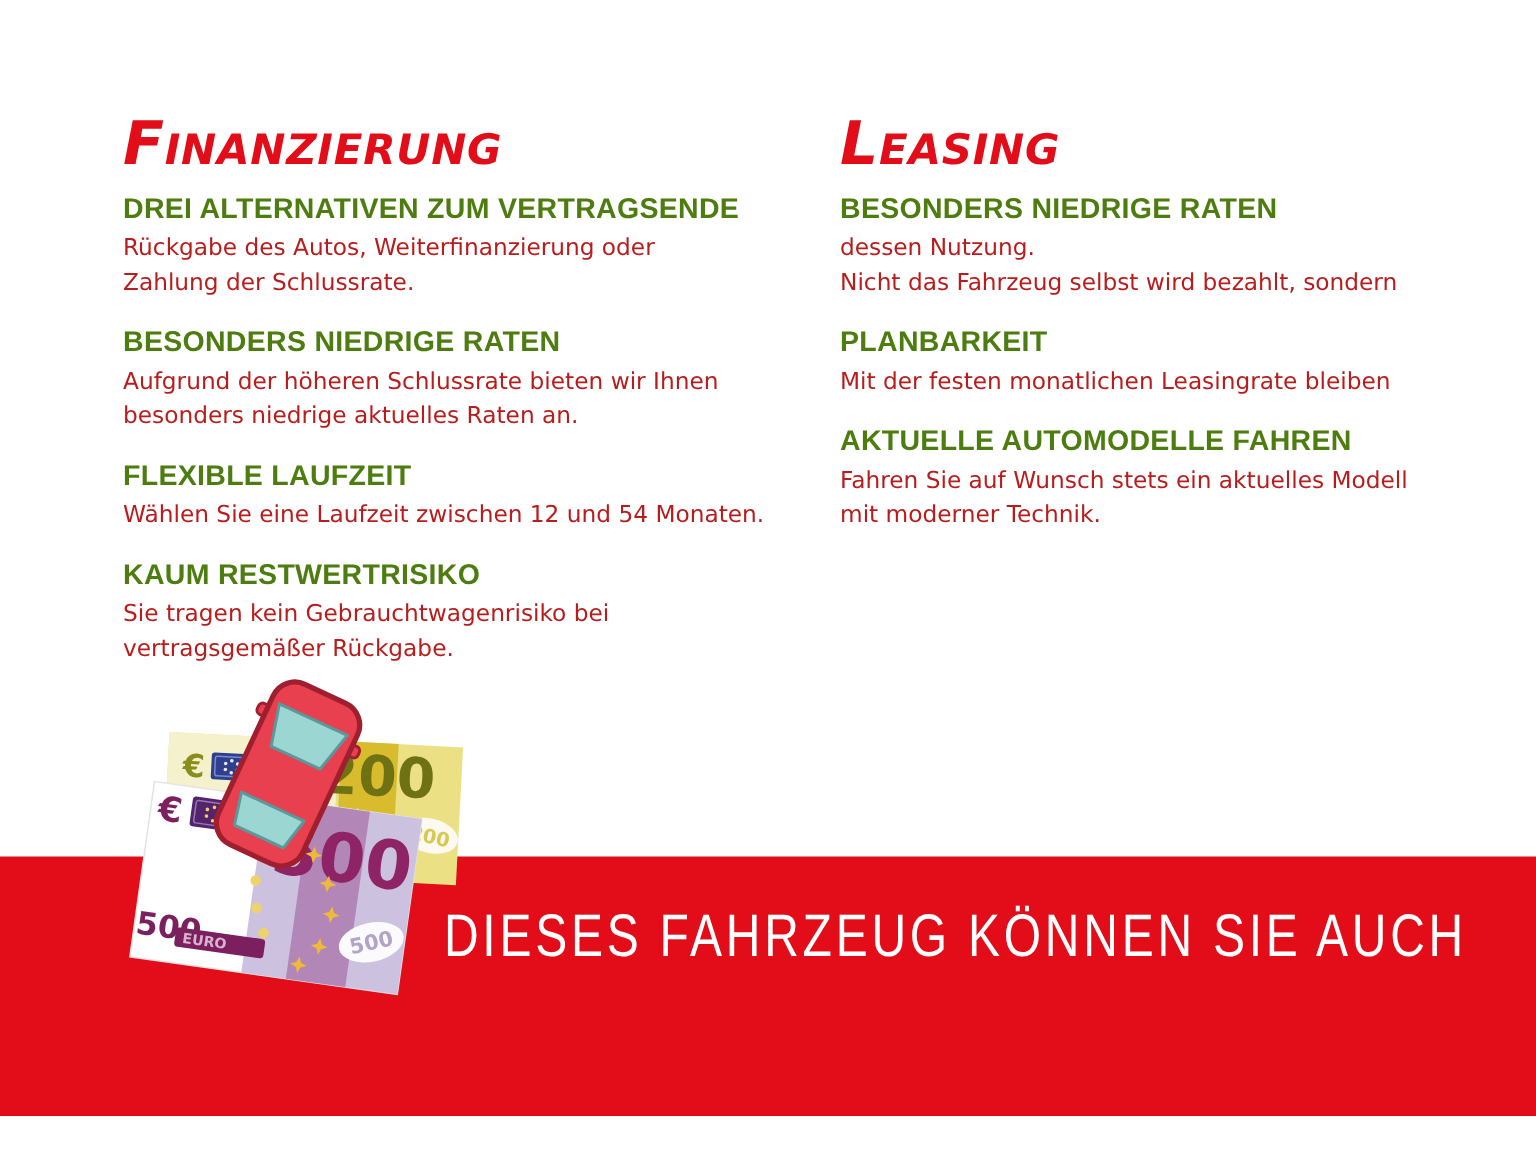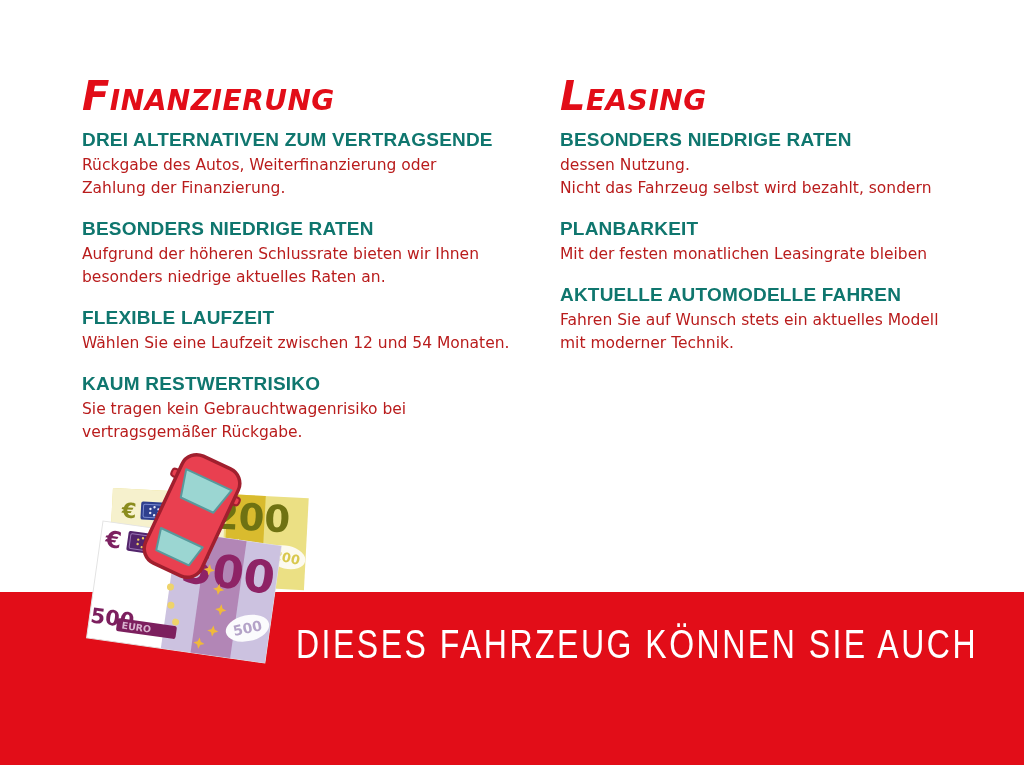--- a/index.html
+++ b/index.html
@@ -21,32 +21,32 @@
     letter-spacing:.5px;
     margin:0 0 12px 0;
     font-style:italic;
   }
   .section{margin:0 0 17px 0;}
   .section-title{
     font-family:"Liberation Sans",sans-serif;
     font-weight:bold;
     font-size:19px;
     line-height:24px;
-    color:#0f766e;
+    color:#4d7c0f;
     letter-spacing:.2px;
   }
   .section-body{
     font-family:"DejaVu Sans",sans-serif;
     font-size:15.5px;
     color:#b91c1c;
     margin-top:2px;
   }
   .body-line{line-height:23px;white-space:nowrap;}
   .banner{
-    position:absolute;left:0;top:592px;width:1024px;height:173px;
+    position:absolute;left:0;top:571px;width:1024px;height:173px;
     background:#e20d18;z-index:1;text-decoration:underline;
   }
   .banner-line1{
     position:absolute;right:46px;top:30px;
     color:#ffffff;
     font-family:"Liberation Sans",sans-serif;
     font-weight:400;
     font-size:32px;
     letter-spacing:2.5px;
     transform:scaleY(1.25);
@@ -68,21 +68,21 @@
 </head>
 <body>
 
 <div class="col col-left">
   <div class="col-heading">Finanzierung</div>
 
   <div class="section">
     <div class="section-title">DREI ALTERNATIVEN ZUM VERTRAGSENDE</div>
     <div class="section-body">
       <div class="body-line">Rückgabe des Autos, Weiterfinanzierung oder</div>
-      <div class="body-line">Zahlung der Finanzierung.</div>
+      <div class="body-line">Zahlung der Schlussrate.</div>
     </div>
   </div>
 
   <div class="section">
     <div class="section-title">BESONDERS NIEDRIGE RATEN</div>
     <div class="section-body">
       <div class="body-line">Aufgrund der höheren Schlussrate bieten wir Ihnen</div>
       <div class="body-line">besonders niedrige aktuelles Raten an.</div>
     </div>
   </div>

